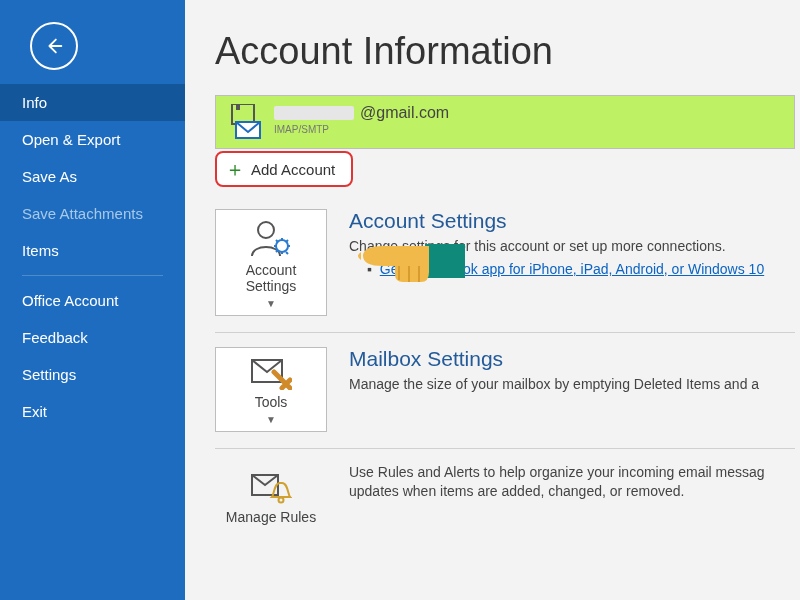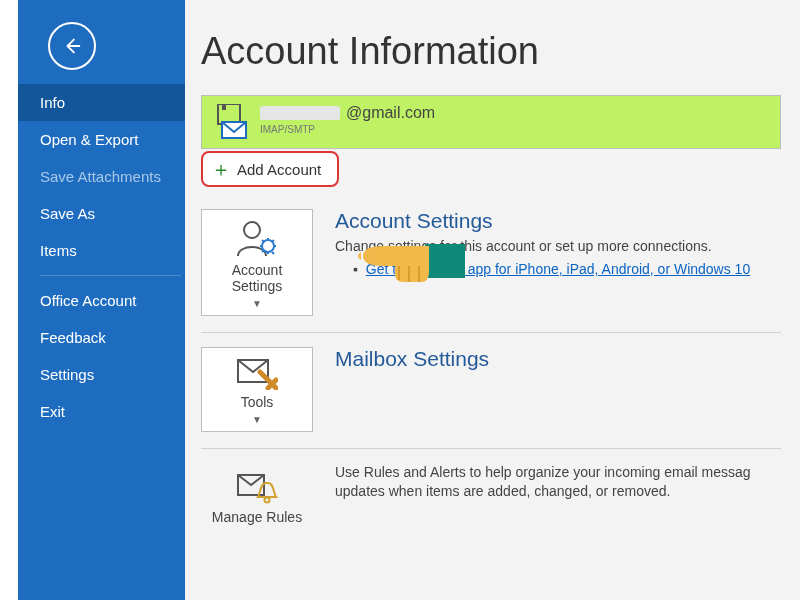--- a/index.html
+++ b/index.html
@@ -18,21 +18,20 @@
   .bg-deco {
     position: absolute; top: 10px; right: 40px;
     opacity: 0.18;
   }
   .sidebar {
     position: absolute; left: 0; top: 0; bottom: 0;
     width: 185px;
     background: #1e6cbf;
     color: #fff;
     font-size: 15px;
-    margin-left: 18px;
   }
   .back-btn {
     width: 48px; height: 48px;
     border: 2px solid #fff; border-radius: 50%;
     margin: 22px 0 14px 30px;
     display: flex; align-items: center; justify-content: center;
     cursor: pointer;
   }
   .side-item {
     padding: 10px 22px;
@@ -40,21 +39,21 @@
   }
   .side-item.selected { background: #135699; font-weight: 400; }
   .side-item.disabled { color: #a8c8e8; cursor: default; }
   .side-sep {
     border-top: 1px solid #4d8cc9;
     margin: 6px 22px;
   }
   .main {
     position: absolute; left: 185px; top: 0; right: 0; bottom: 0;
     background: #f3f3f3;
-    padding: 30px 0 0 16px;
+    padding: 30px 0 0 30px;
   }
   h1 {
     font-size: 38px;
     font-weight: 300;
     color: #333;
     margin-bottom: 22px;
   }
   .account-box {
     border: 1px solid #bdbdbd;
     padding: 8px 12px;
@@ -134,22 +133,22 @@
 <div class="titlebar">Inbox  -                         9@gmail.com  -  Outlook</div>
 
 <div class="sidebar">
   <div class="back-btn">
     <svg width="22" height="22" viewBox="0 0 24 24">
       <path d="M14 5 L7 12 L14 19 M7 12 H20" stroke="#fff" stroke-width="2" fill="none" stroke-linecap="round" stroke-linejoin="round"></path>
     </svg>
   </div>
   <div class="side-item selected">Info</div>
   <div class="side-item">Open &amp; Export</div>
+  <div class="side-item">Save As</div>
   <div class="side-item disabled">Save Attachments</div>
-  <div class="side-item">Save As</div>
   <div class="side-item">Items</div>
   <div class="side-sep"></div>
   <div class="side-item">Office Account</div>
   <div class="side-item">Feedback</div>
   <div class="side-item">Settings</div>
   <div class="side-item">Exit</div>
 </div>
 
 <div class="main">
   <h1>Account Information</h1>
@@ -204,20 +203,21 @@
         <svg width="42" height="34" viewBox="0 0 42 34">
           <rect x="2" y="4" width="30" height="22" fill="none" stroke="#555" stroke-width="2"></rect>
           <path d="M2 4 L17 16 L32 4" fill="none" stroke="#555" stroke-width="2"></path>
           <path d="M24 16 L40 32 M40 24 L32 32" stroke="#d08a2a" stroke-width="5" stroke-linecap="round"></path>
         </svg>
         <span>Tools</span>
         <span class="caret">▼</span>
       </div>
       <div class="sec-body">
         <div class="sec-title">Mailbox Settings</div>
+        <div class="sec-desc">Manage the size of your mailbox by emptying Deleted Items and a</div>
       </div>
     </div>
 
     <div class="section last">
       <div class="tile">
         <svg width="42" height="34" viewBox="0 0 42 34">
           <rect x="2" y="4" width="26" height="20" fill="none" stroke="#555" stroke-width="2"></rect>
           <path d="M2 4 L15 14 L28 4" fill="none" stroke="#555" stroke-width="2"></path>
           <path d="M30 12 C24 12 24 24 22 26 H40 C38 24 38 12 32 12 Z" fill="none" stroke="#d0a030" stroke-width="2"></path>
           <circle cx="31" cy="29" r="2.5" fill="none" stroke="#d0a030" stroke-width="2"></circle>

